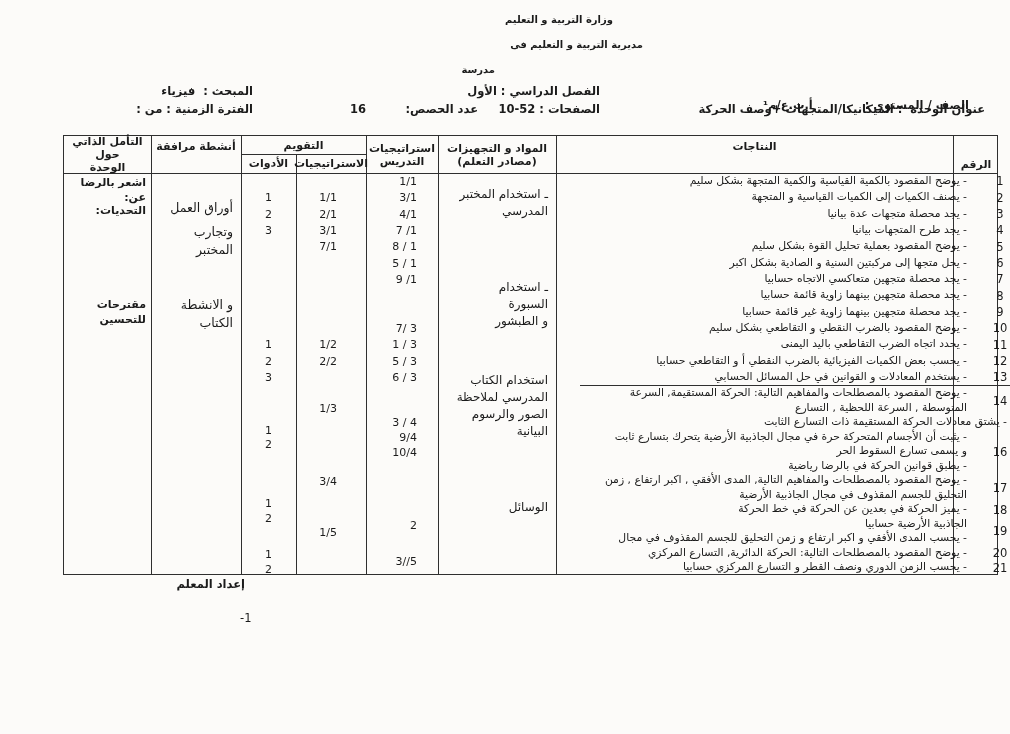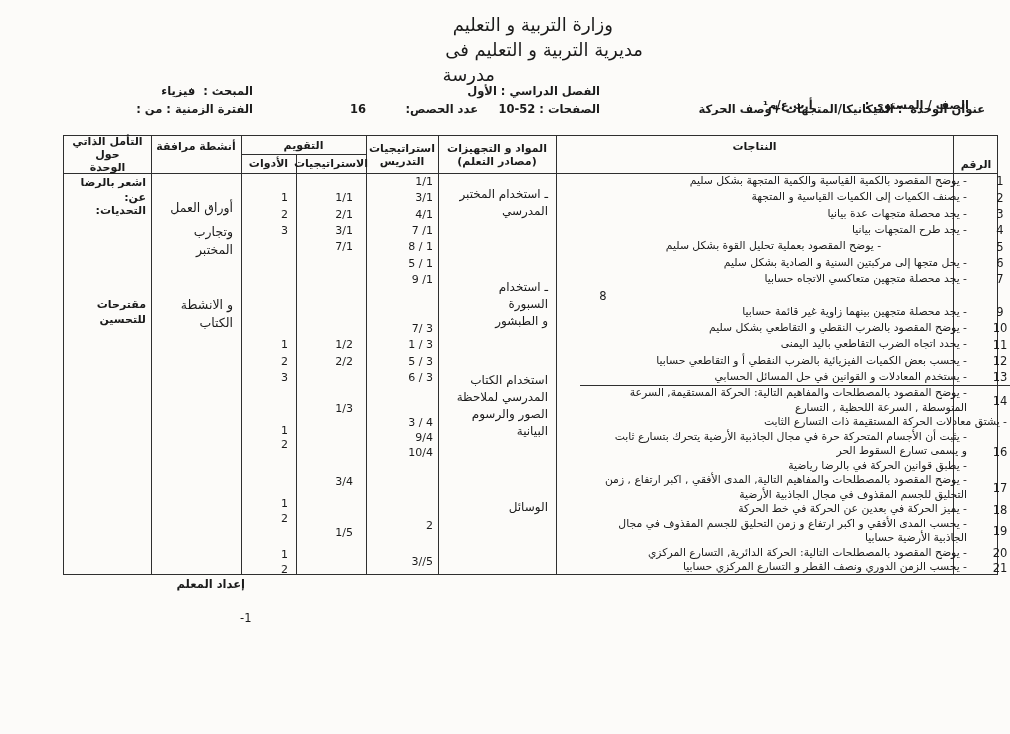--- a/index.html
+++ b/index.html
@@ -5,21 +5,21 @@
   html,body{margin:0;padding:0;background:#d8d8d8;}
   .page{
     position:relative;
     width:1010px;height:734px;
     background:#fcfbf9;
     font-family:"DejaVu Sans", sans-serif;
     color:#1b1b1b;
     overflow:hidden;
   }
   
-  .hline{position:absolute;direction:rtl;font-weight:400;font-size:18px;white-space:pre;}
+  .hline{position:absolute;direction:rtl;font-weight:700;font-size:10px;white-space:pre;}
   
   .info-item{position:absolute;direction:rtl;font-weight:700;font-size:11.5px;white-space:pre;}
   .ltr{direction:ltr;unicode-bidi:isolate;}
   
   .tbl{position:absolute;left:63px;top:135px;width:935px;height:440px;border:1px solid #2f2f2f;box-sizing:border-box;}
   .vline{position:absolute;width:0;border-left:1px solid #2f2f2f;}
   .hrule{position:absolute;height:0;border-top:1px solid #2f2f2f;}
   .hcell{position:absolute;top:0;height:37px;direction:rtl;font-weight:700;font-size:11px;
          display:flex;flex-direction:column;align-items:center;justify-content:center;line-height:13px;text-align:center;}
   .hcell.bottom{justify-content:flex-end;padding-bottom:2px;box-sizing:border-box;}
@@ -31,21 +31,21 @@
   .orow{display:flex;width:100%;}
   .otext{flex:1;direction:rtl;text-align:right;padding-right:10px;box-sizing:border-box;font-size:10.8px;}
   .onum{width:46px;flex:none;display:flex;align-items:center;justify-content:center;font-size:11.5px;}
   .oline{white-space:nowrap;}
   
   .sidecol{position:absolute;top:37px;height:403px;}
   .pos-item{position:absolute;left:0;right:0;direction:rtl;text-align:right;box-sizing:border-box;}
   .mat .pos-item{padding-right:8px;font-size:12px;line-height:17px;}
   .act .pos-item{padding-right:8px;font-size:12.5px;line-height:18px;}
   .ref .pos-item{padding-right:5px;font-size:11px;font-weight:700;line-height:15px;}
-  .val{position:absolute;left:0;right:0;text-align:right;box-sizing:border-box;font-size:11px;line-height:15px;}
+  .val{position:absolute;left:0;right:16px;text-align:right;box-sizing:border-box;font-size:11px;line-height:15px;}
   .val .ltr{display:inline-block;}
   .teach .val{padding-right:5px;}
   .evs .val{padding-right:13px;}
   .evt .val{padding-right:8px;}
   
   .footer-item{position:absolute;direction:rtl;font-weight:700;font-size:11.5px;}
 </style>
 </head>
 <body>
 
@@ -119,37 +119,40 @@
             <div class="onum">3</div>
           </div>
           <div class="orow" style="height: 16.35px;">
             <div class="otext">
               <div class="oline" style="line-height: 16.35px;">- يجد طرح المتجهات بيانيا</div>
             </div>
             <div class="onum">4</div>
           </div>
           <div class="orow" style="height: 16.35px;">
             <div class="otext">
-              <div class="oline" style="line-height: 16.35px; text-align: center;">- يوضح المقصود بعملية تحليل القوة بشكل سليم</div>
+              <div class="oline" style="line-height: 16.35px;">- يوضح المقصود بعملية تحليل القوة بشكل سليم</div>
             </div>
             <div class="onum">5</div>
           </div>
           <div class="orow" style="height: 16.35px;">
             <div class="otext">
-              <div class="oline" style="line-height: 16.35px;">- يحل متجها إلى مركبتين السنية و الصادية بشكل سليم</div>
+              <div class="oline" style="line-height: 16.35px;">- يحل متجها إلى مركبتين السنية و الصادية بشكل اكبر</div>
             </div>
             <div class="onum">6</div>
           </div>
           <div class="orow" style="height: 16.35px;">
             <div class="otext">
               <div class="oline" style="line-height: 16.35px;">- يجد محصلة متجهين متعاكسي الاتجاه حسابيا</div>
             </div>
             <div class="onum">7</div>
           </div>
           <div class="orow" style="height: 16.35px;">
+            <div class="otext">
+              <div class="oline" style="line-height: 16.35px;">- يجد محصلة متجهين بينهما زاوية قائمة حسابيا</div>
+            </div>
             <div class="onum">8</div>
           </div>
           <div class="orow" style="height: 16.35px;">
             <div class="otext">
               <div class="oline" style="line-height: 16.35px;">- يجد محصلة متجهين بينهما زاوية غير قائمة حسابيا</div>
             </div>
             <div class="onum">9</div>
           </div>
           <div class="orow" style="height: 16.35px;">
             <div class="otext">
@@ -206,22 +209,22 @@
             <div class="onum">17</div>
           </div>
           <div class="orow" style="height: 14.5px;">
             <div class="otext">
               <div class="oline" style="line-height: 14.5px;">- يميز الحركة في بعدين عن الحركة في خط الحركة</div>
             </div>
             <div class="onum">18</div>
           </div>
           <div class="orow" style="height: 29px;">
             <div class="otext">
+              <div class="oline" style="line-height: 14.5px;">الجاذبية الأرضية حسابيا</div>
               <div class="oline" style="line-height: 14.5px;">- يحسب المدى الأفقي و اكبر ارتفاع و زمن التحليق للجسم المقذوف  في مجال</div>
-              <div class="oline" style="line-height: 14.5px;">الجاذبية الأرضية حسابيا</div>
             </div>
             <div class="onum">19</div>
           </div>
           <div class="orow" style="height: 14.5px;">
             <div class="otext">
               <div class="oline" style="line-height: 14.5px;">- يوضح المقصود بالمصطلحات التالية: الحركة الدائرية, التسارع المركزي</div>
             </div>
             <div class="onum">20</div>
           </div>
           <div class="orow" style="height: 14.5px;">

